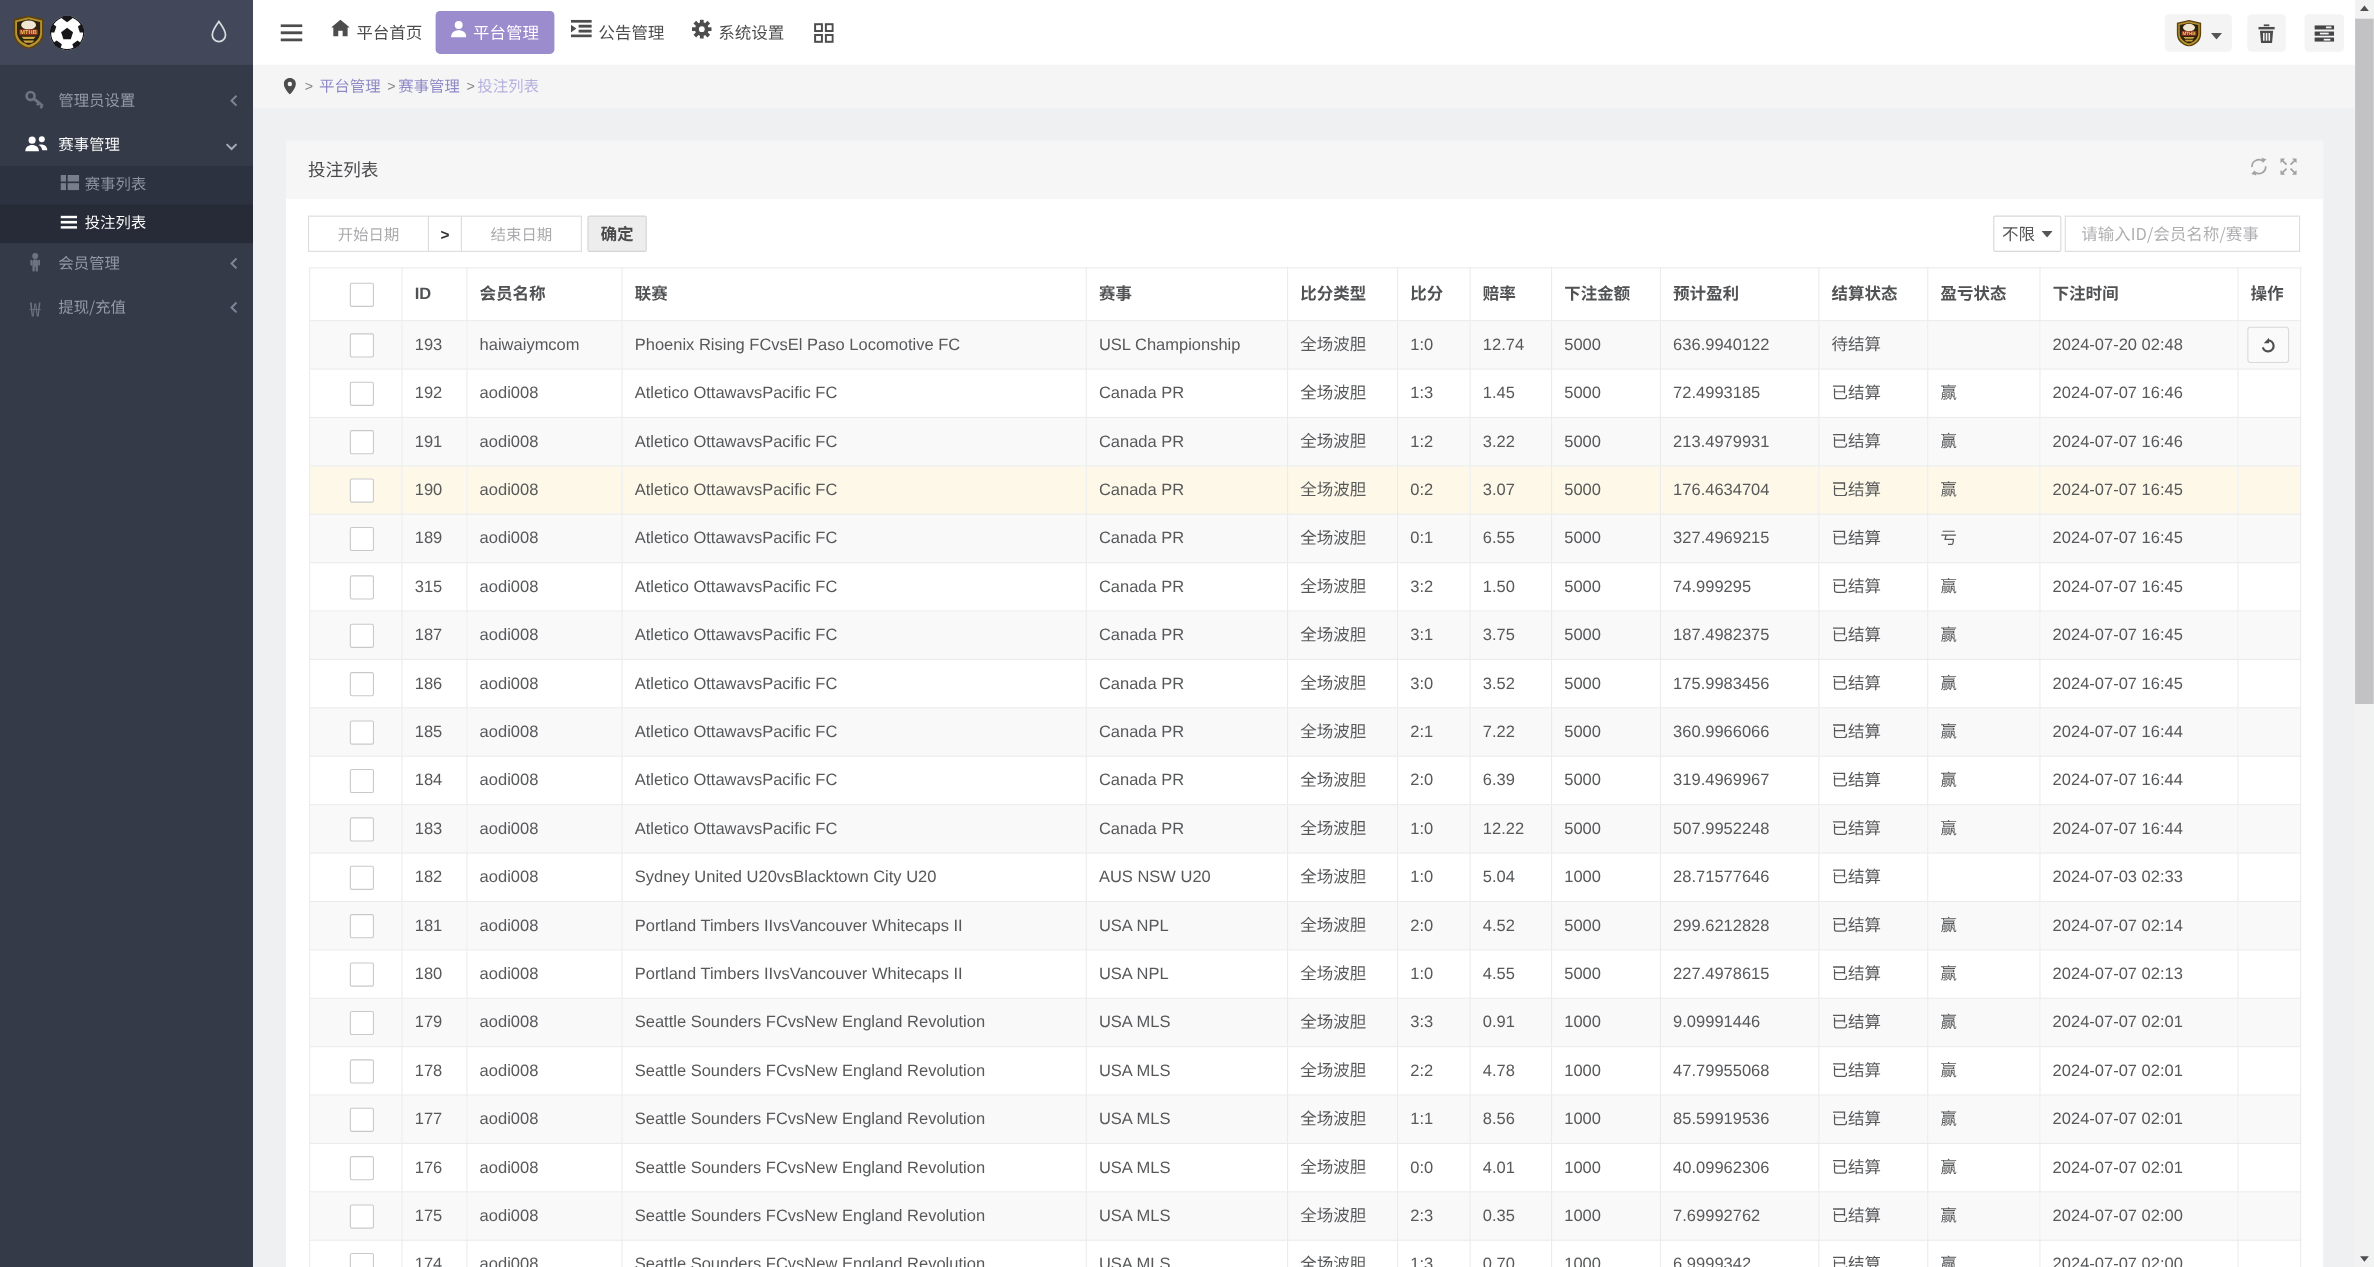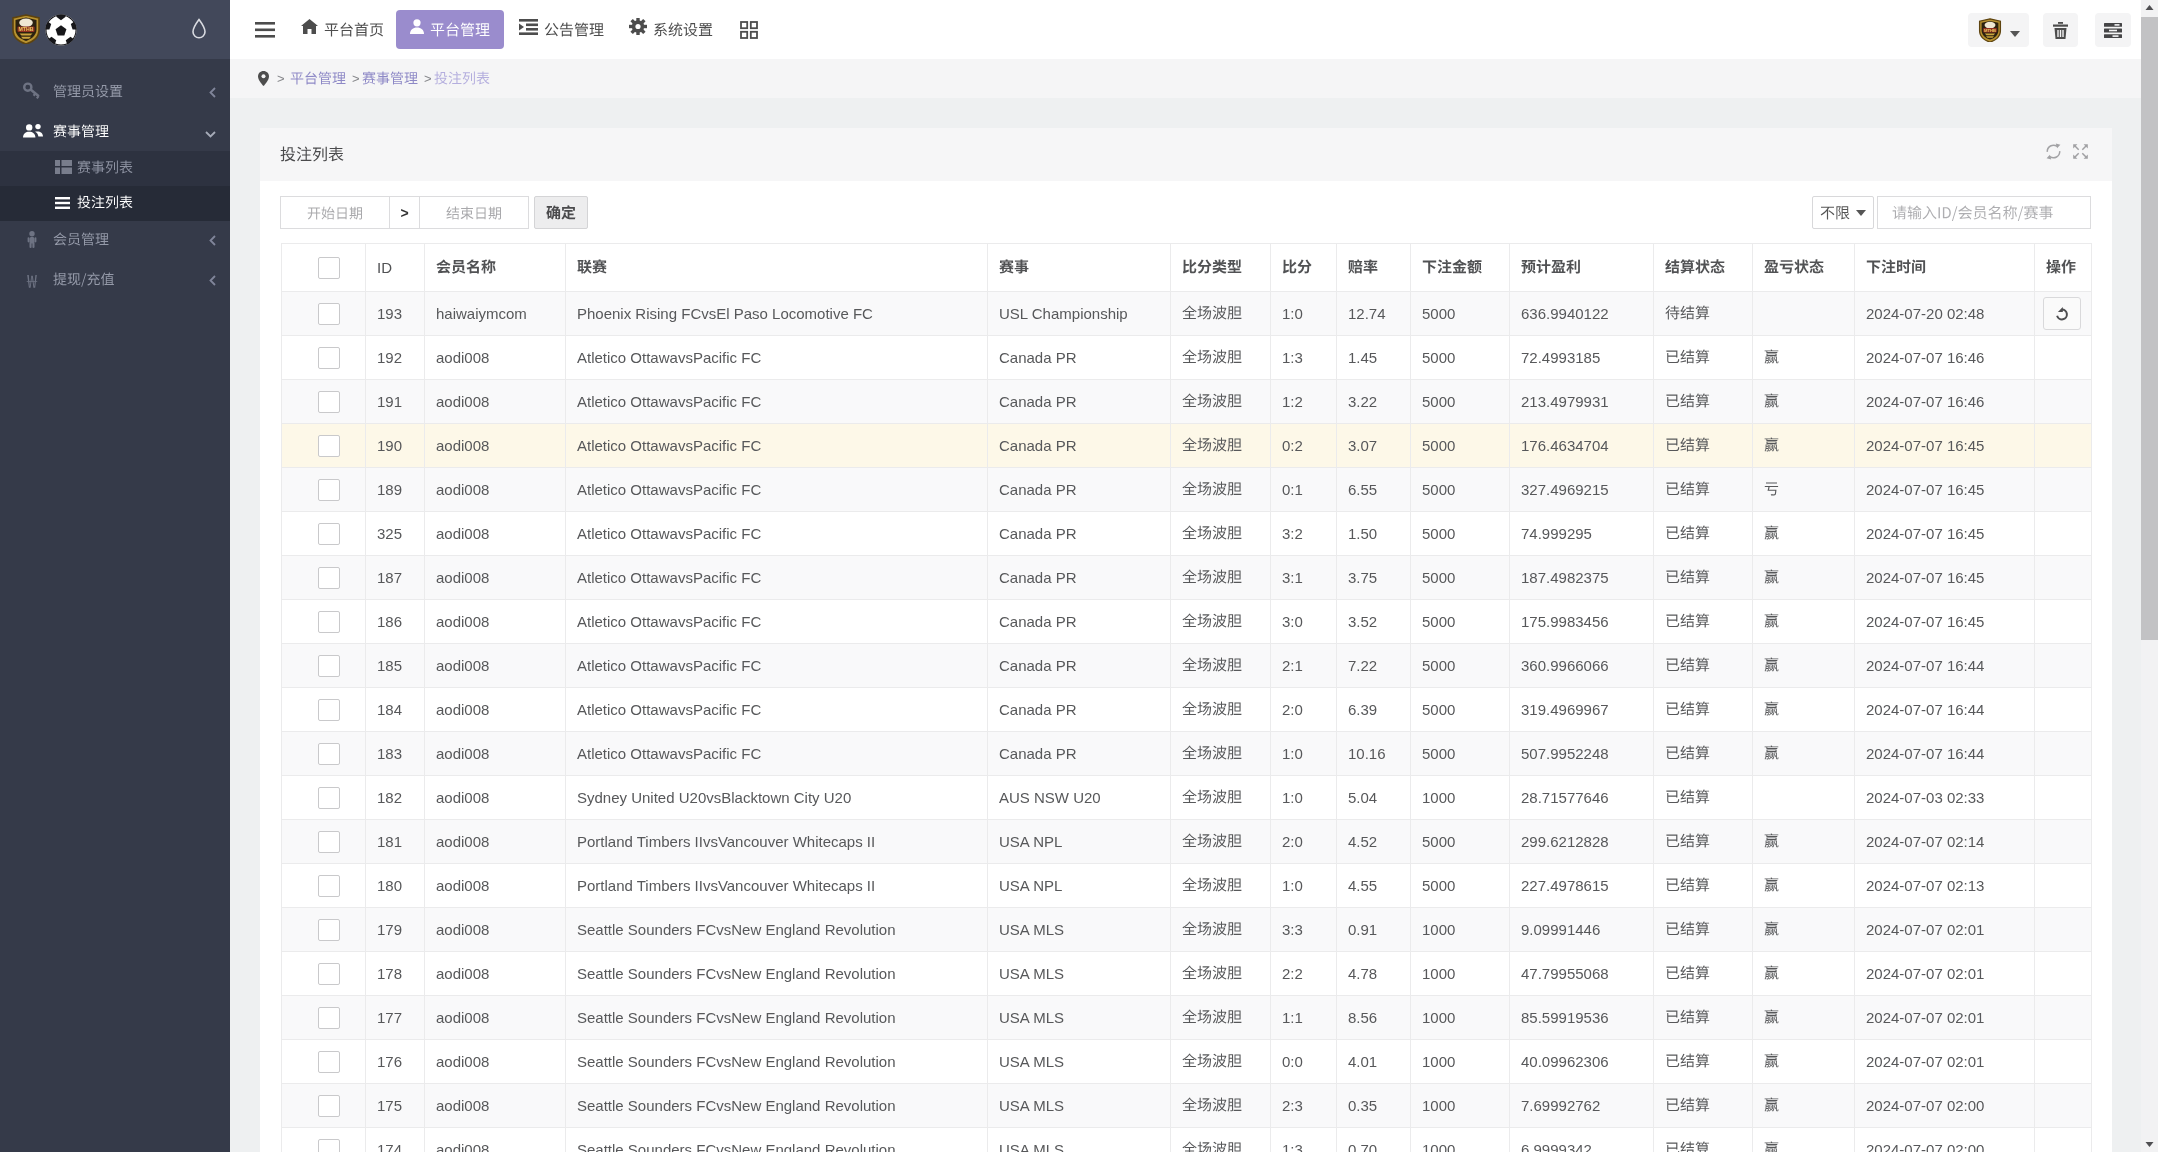--- a/index.html
+++ b/index.html
@@ -361,21 +361,21 @@
           <col style="width:99px">
           <col style="width:102px">
           <col style="width:180px">
           <col style="width:57px">
         </colgroup>
         <tbody>
           <tr>
             <th class="cb">
               <div class="ckb"></div>
             </th>
-            <th style="font-weight:normal">ID</th>
+            <th style="font-weight:bold">ID</th>
             <th><svg class="z" width="60" height="15">
                 <use href="#h_huiyuan"></use>
               </svg></th>
             <th><svg class="z" width="30" height="15">
                 <use href="#h_liansai"></use>
               </svg></th>
             <th><svg class="z" width="30" height="15">
                 <use href="#h_saishi"></use>
               </svg></th>
             <th><svg class="z" width="60" height="15">
@@ -528,21 +528,21 @@
             <td><svg class="z" width="15" height="15">
                 <use href="#kui"></use>
               </svg></td>
             <td>2024-07-07 16:45</td>
             <td style="padding-left:8px"></td>
           </tr>
           <tr class="">
             <td class="cb">
               <div class="ckb"></div>
             </td>
-            <td>325</td>
+            <td>315</td>
             <td>aodi008</td>
             <td>Atletico OttawavsPacific FC</td>
             <td>Canada PR</td>
             <td><svg class="z" width="60" height="15">
                 <use href="#qcbd"></use>
               </svg></td>
             <td>3:2</td>
             <td>1.50</td>
             <td>5000</td>
             <td>74.999295</td>
@@ -656,21 +656,21 @@
               <div class="ckb"></div>
             </td>
             <td>183</td>
             <td>aodi008</td>
             <td>Atletico OttawavsPacific FC</td>
             <td>Canada PR</td>
             <td><svg class="z" width="60" height="15">
                 <use href="#qcbd"></use>
               </svg></td>
             <td>1:0</td>
-            <td>10.16</td>
+            <td>12.22</td>
             <td>5000</td>
             <td>507.9952248</td>
             <td><svg class="z" width="45" height="15">
                 <use href="#yjs"></use>
               </svg></td>
             <td><svg class="z" width="15" height="15">
                 <use href="#ying"></use>
               </svg></td>
             <td>2024-07-07 16:44</td>
             <td style="padding-left:8px"></td>

